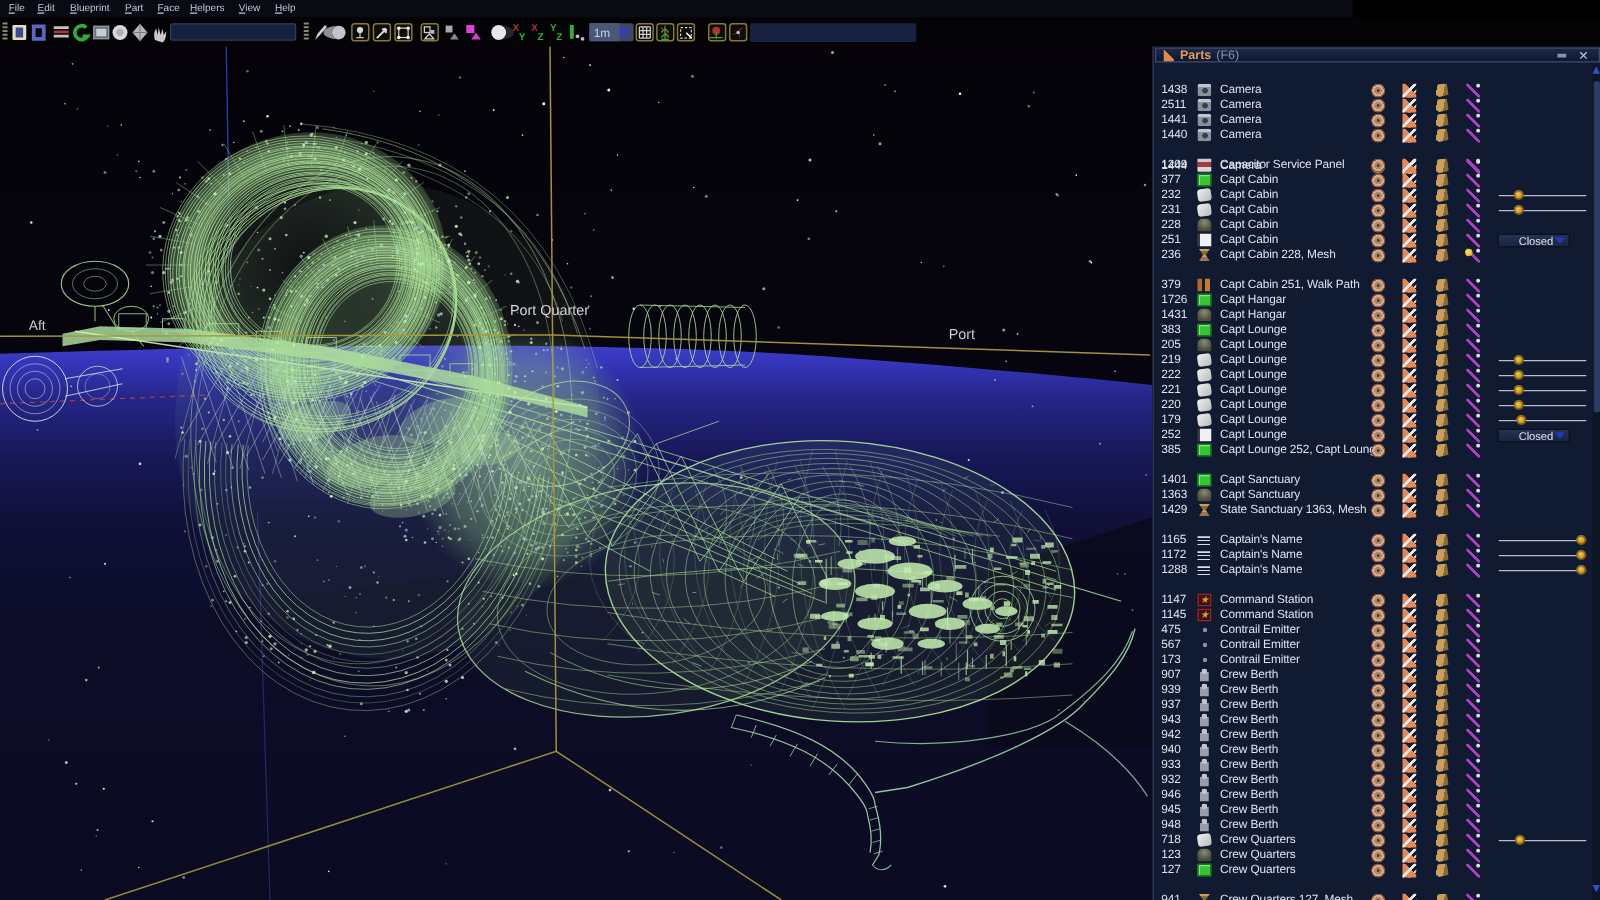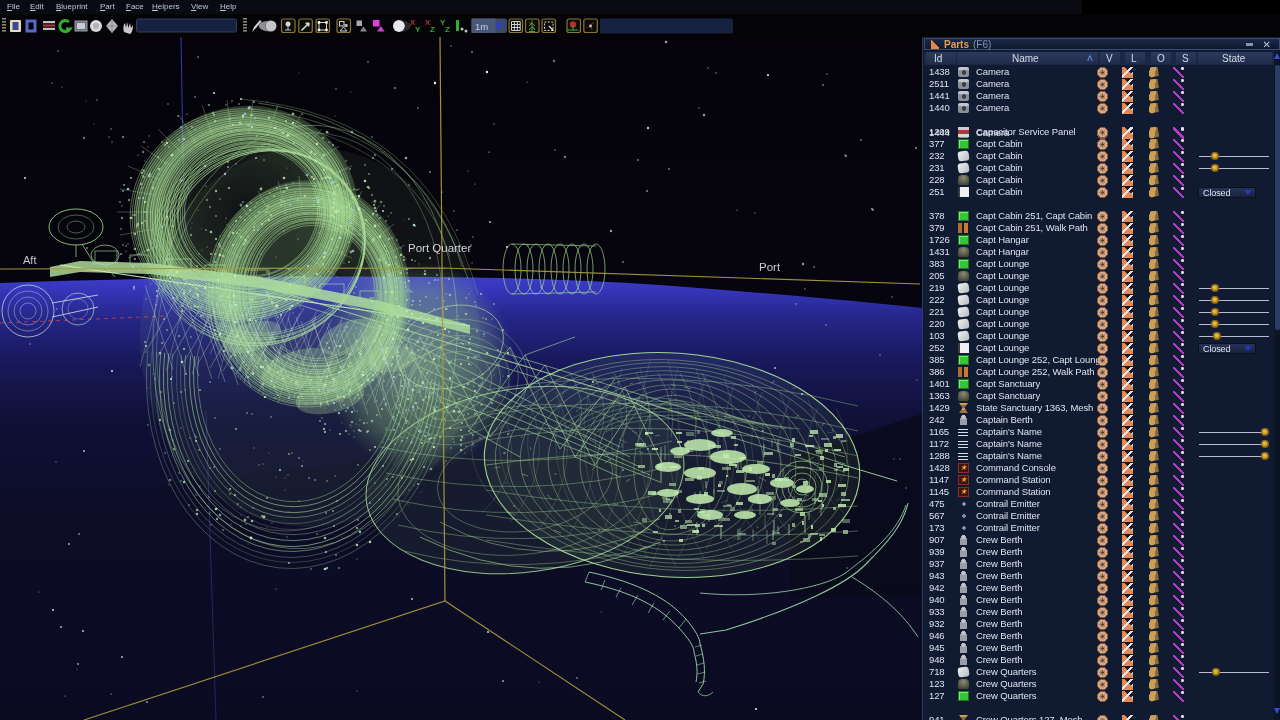--- a/index.html
+++ b/index.html
@@ -31,21 +31,21 @@
 .cv{position:absolute;left:1095px;}
 .cv,.cl,.co,.cs{position:absolute;top:0.5px;width:11px;height:11px}
 .cv{left:173px;background:radial-gradient(circle at 50% 50%,#504438 0 1.2px,#b08868 1.2px 3px,#d8a988 3px 4.6px,#8a5a40 4.6px 5.4px,transparent 5.8px)}
 .cl{left:198px;background:linear-gradient(135deg,transparent 0 40%,#e4e6ea 40% 54%,transparent 54%),linear-gradient(45deg,#e78853 0 60%,transparent 60%),linear-gradient(135deg,transparent 0 70%,#c8c8cc 70% 82%,transparent 82%)}
 .co{left:224px;background:linear-gradient(100deg,transparent 0 2px,#caa058 2px 8px,#8a6a38 8px);clip-path:polygon(20% 10%,85% 0,100% 85%,30% 100%,0 80%)}
 .cs{left:249px;background:linear-gradient(45deg,transparent 0 42%,#b13cc4 42% 58%,transparent 58%);}
 .cs::after{content:"";position:absolute;right:0.5px;top:0.5px;width:2.5px;height:2.5px;background:#e8dcf0;border-radius:50%}
 .ydot{position:absolute;left:248px;top:1px;width:6px;height:6px;border-radius:50%;background:radial-gradient(circle at 40% 40%,#ffe860,#caa010);z-index:2}
 .sl{position:absolute;left:275px;top:5.5px;width:70px;height:1.5px;background:#b8bccc}
 .knob{position:absolute;top:2px;width:8px;height:8px;border-radius:50%;background:radial-gradient(circle at 40% 35%,#f0c850,#c89018 60%,#8a6010);box-shadow:inset 0 0 0 1.5px #00000055}
-.dd{position:absolute;left:274px;top:0.5px;width:58px;height:11px;background:linear-gradient(#263252,#182440);border:1px solid #0a1020;font-size:9px;color:#dde2ee;padding-left:4px;line-height:10px}
+.dd{position:absolute;left:274px;top:0.5px;width:58px;height:11px;background:linear-gradient(#263252,#182440);border:1px solid #0a1020;font-size:9px;color:#dde2ee;padding-left:16px;line-height:10px}
 .ddt{position:absolute;right:3px;top:2.5px;width:0;height:0;border-left:4px solid transparent;border-right:4px solid transparent;border-top:5.5px solid #2438c8}
 #pscroll{position:absolute;left:351px;top:15px;width:6px;height:668px;background:#0c1426}
 </style></head>
 <body>
 <div id="menubar">
     <span style="left:7px"><u>F</u>ile</span>
     <span style="left:30px"><u>E</u>dit</span>
     <span style="left:56px"><u>B</u>lueprint</span>
     <span style="left:100px"><u>P</u>art</span>
     <span style="left:126px"><u>F</u>ace</span>
@@ -2214,46 +2214,20 @@
 </svg>
   </div>
 <div id="panel">
 <div id="ptitle">
       <span style="position:absolute;left:6px;top:1px;width:8px;height:9px;background:linear-gradient(45deg,#e08850 0 55%,transparent 55%)"></span>
 <span style="position:absolute;left:19px;top:0px">Parts</span>
       <span style="position:absolute;left:48px;top:0px;color:#8494b0;font-weight:normal">(F6)</span>
 <span style="position:absolute;right:26px;top:4px;width:7px;height:3px;background:#8494b0"></span>
 <span style="position:absolute;right:8px;top:0px;color:#b8c4d8;font-weight:normal">✕</span>
     </div>
-<div id="phead">
-      <span style="left:2px;width:30px">
-        <b style="position:absolute;left:8px;font-weight:normal">Id</b>
-      </span>
-      <span style="left:33px;width:140px">
-        <b style="position:absolute;left:55px;font-weight:normal">Name</b>
-      </span>
-      <span style="left:176px;width:20px">
-        <b style="position:absolute;left:6px;font-weight:normal">V</b>
-      </span>
-      <span style="left:201px;width:20px">
-        <b style="position:absolute;left:6px;font-weight:normal">L</b>
-      </span>
-      <span style="left:227px;width:20px">
-        <b style="position:absolute;left:6px;font-weight:normal">O</b>
-      </span>
-      <span style="left:252px;width:20px">
-        <b style="position:absolute;left:6px;font-weight:normal">S</b>
-      </span>
-      <span style="left:274px;width:74px">
-        <b style="position:absolute;left:24px;font-weight:normal">State</b>
-      </span>
-      <span style="left:160px;width:14px">
-        <b style="position:absolute;left:3px;color:#5588ee;font-weight:bold">˄</b>
-      </span>
-    </div>
 <div class="row" style="top:29px">
       <span class="rid">1438</span>
       <i class="pi cam"></i>
       <span class="nm">Camera</span>
       <i class="cv"></i>
       <i class="cl"></i>
       <i class="co"></i>
       <i class="cs"></i>
     </div>
 <div class="row" style="top:41px">
@@ -2344,28 +2318,29 @@
 <div class="row" style="top:149px">
       <span class="rid">251</span>
       <i class="pi door"></i>
       <span class="nm">Capt Cabin</span>
       <i class="cv"></i>
       <i class="cl"></i>
       <i class="co"></i>
       <i class="cs"></i>
       <span class="dd">Closed<i class="ddt"></i></span>
     </div>
-<div class="row" style="top:173px">
-      <span class="rid">378</span>
-      <i class="pi gbox"></i>
-      <span class="nm">Capt Cabin 251, Capt Cabin</span>
-      <i class="cv"></i>
-      <i class="cl"></i>
-      <i class="co"></i>
-      <i class="cs"></i>
+<div class="row" style="top:161px">
+      <span class="rid">236</span>
+      <i class="pi mesh"></i>
+      <span class="nm">Capt Cabin 228, Mesh</span>
+      <i class="cv"></i>
+      <i class="cl"></i>
+      <i class="co"></i>
+      <i class="cs"></i>
+      <i class="ydot"></i>
     </div>
 <div class="row" style="top:185px">
       <span class="rid">379</span>
       <i class="pi walk"></i>
       <span class="nm">Capt Cabin 251, Walk Path</span>
       <i class="cv"></i>
       <i class="cl"></i>
       <i class="co"></i>
       <i class="cs"></i>
     </div>
@@ -2443,21 +2418,21 @@
       <i class="pi pillow"></i>
       <span class="nm">Capt Lounge</span>
       <i class="cv"></i>
       <i class="cl"></i>
       <i class="co"></i>
       <i class="cs"></i>
       <i class="sl"></i>
       <i class="knob" style="left:287px"></i>
     </div>
 <div class="row" style="top:293px">
-      <span class="rid">103</span>
+      <span class="rid">179</span>
       <i class="pi pillow"></i>
       <span class="nm">Capt Lounge</span>
       <i class="cv"></i>
       <i class="cl"></i>
       <i class="co"></i>
       <i class="cs"></i>
       <i class="sl"></i>
       <i class="knob" style="left:289px"></i>
     </div>
 <div class="row" style="top:305px">
@@ -2472,29 +2447,20 @@
     </div>
 <div class="row" style="top:317px">
       <span class="rid">385</span>
       <i class="pi gbox"></i>
       <span class="nm">Capt Lounge 252, Capt Lounge</span>
       <i class="cv"></i>
       <i class="cl"></i>
       <i class="co"></i>
       <i class="cs"></i>
     </div>
-<div class="row" style="top:329px">
-      <span class="rid">386</span>
-      <i class="pi walk"></i>
-      <span class="nm">Capt Lounge 252, Walk Path</span>
-      <i class="cv"></i>
-      <i class="cl"></i>
-      <i class="co"></i>
-      <i class="cs"></i>
-    </div>
 <div class="row" style="top:341px">
       <span class="rid">1401</span>
       <i class="pi gbox"></i>
       <span class="nm">Capt Sanctuary</span>
       <i class="cv"></i>
       <i class="cl"></i>
       <i class="co"></i>
       <i class="cs"></i>
     </div>
 <div class="row" style="top:353px">
@@ -2508,29 +2474,20 @@
     </div>
 <div class="row" style="top:365px">
       <span class="rid">1429</span>
       <i class="pi mesh"></i>
       <span class="nm">State Sanctuary 1363, Mesh</span>
       <i class="cv"></i>
       <i class="cl"></i>
       <i class="co"></i>
       <i class="cs"></i>
     </div>
-<div class="row" style="top:377px">
-      <span class="rid">242</span>
-      <i class="pi person"></i>
-      <span class="nm">Captain Berth</span>
-      <i class="cv"></i>
-      <i class="cl"></i>
-      <i class="co"></i>
-      <i class="cs"></i>
-    </div>
 <div class="row" style="top:389px">
       <span class="rid">1165</span>
       <i class="pi name"></i>
       <span class="nm">Captain's Name</span>
       <i class="cv"></i>
       <i class="cl"></i>
       <i class="co"></i>
       <i class="cs"></i>
       <i class="sl"></i>
       <i class="knob" style="left:337px"></i>
@@ -2550,29 +2507,20 @@
       <span class="rid">1288</span>
       <i class="pi name"></i>
       <span class="nm">Captain's Name</span>
       <i class="cv"></i>
       <i class="cl"></i>
       <i class="co"></i>
       <i class="cs"></i>
       <i class="sl"></i>
       <i class="knob" style="left:337px"></i>
     </div>
-<div class="row" style="top:425px">
-      <span class="rid">1428</span>
-      <i class="pi star"></i>
-      <span class="nm">Command Console</span>
-      <i class="cv"></i>
-      <i class="cl"></i>
-      <i class="co"></i>
-      <i class="cs"></i>
-    </div>
 <div class="row" style="top:437px">
       <span class="rid">1147</span>
       <i class="pi star"></i>
       <span class="nm">Command Station</span>
       <i class="cv"></i>
       <i class="cl"></i>
       <i class="co"></i>
       <i class="cs"></i>
     </div>
 <div class="row" style="top:449px">

